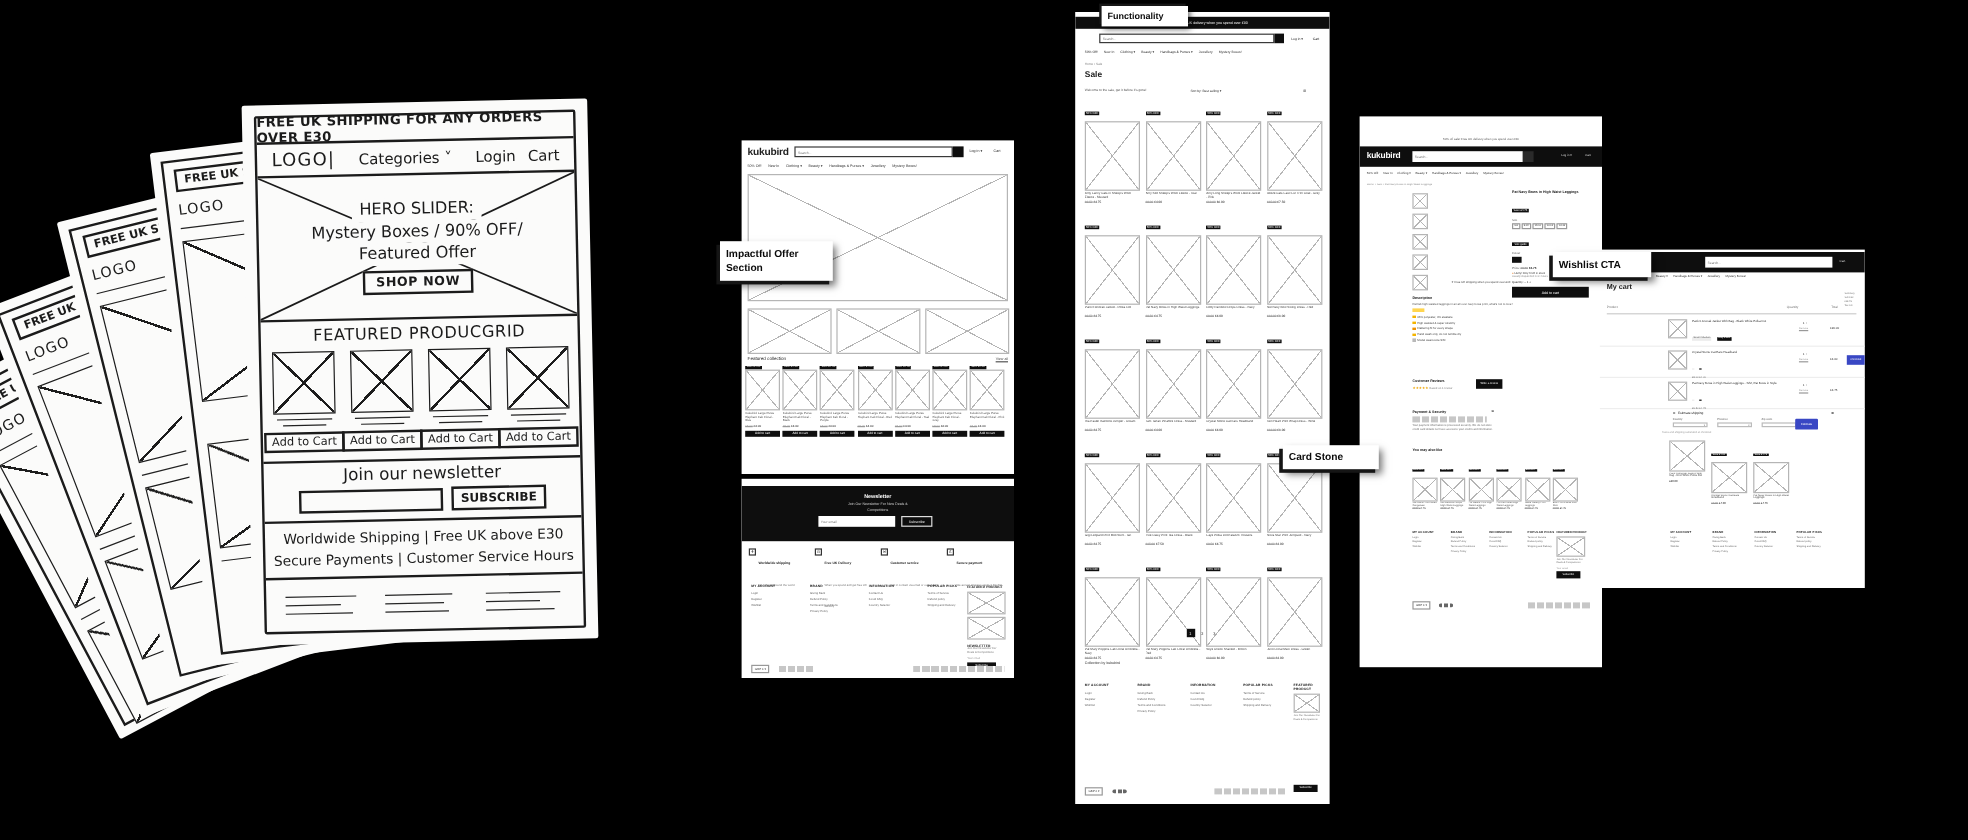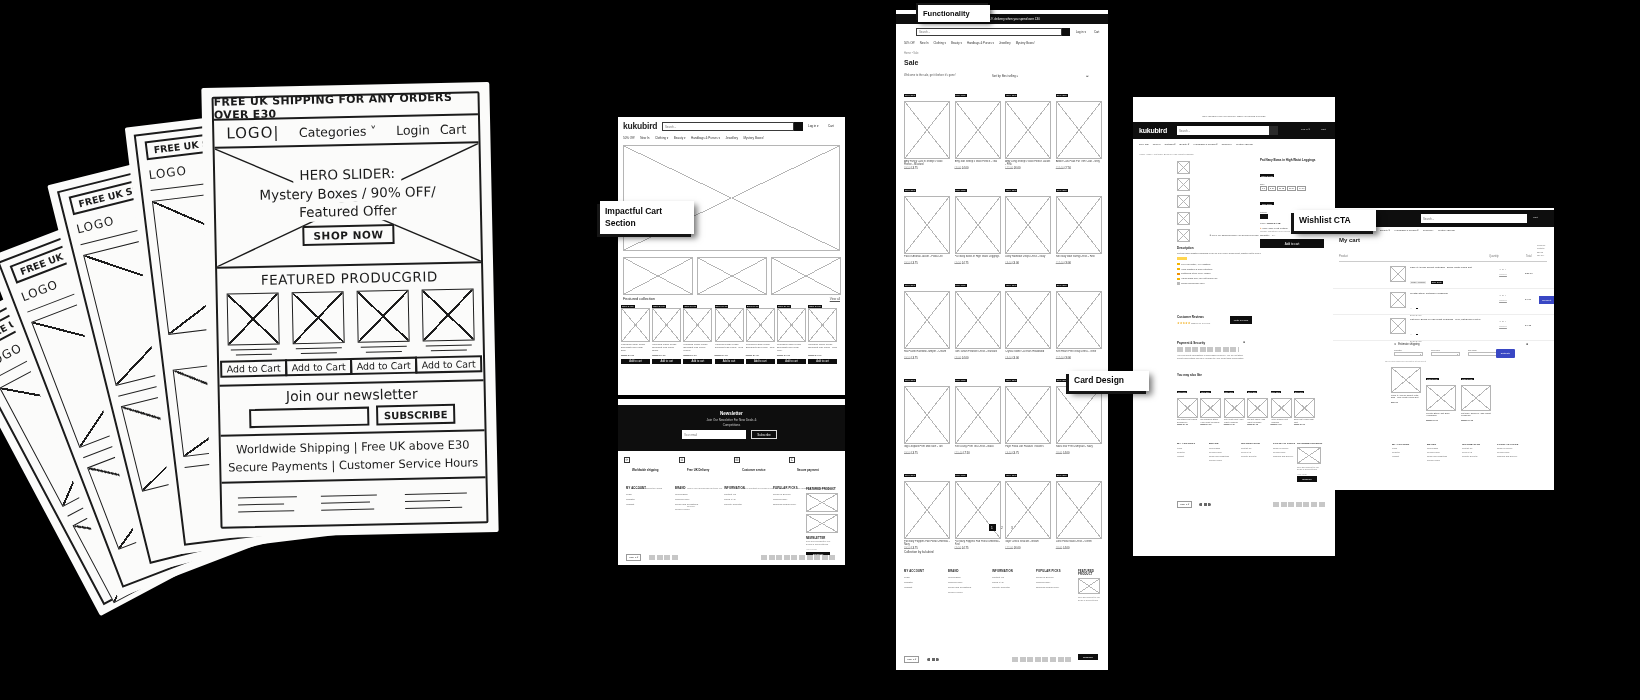--- a/index.html
+++ b/index.html
@@ -1077,18 +1077,18 @@
         </div>
       </div>
     <div class="summ">Summary
 Subtotal
 £28.75
 Tax incl.</div>
     <div class="chk">Checkout</div>
   </div>
 
   <div class="note" id="note-func">Functionality</div>
-  <div class="note" id="note-hero">Impactful Cart
+  <div class="note" id="note-hero">Impactful Offer
 Section</div>
-  <div class="note" id="note-card">Card Design</div>
+  <div class="note" id="note-card">Card Stone</div>
   <div class="note" id="note-cta">Wishlist CTA</div>
 
 </div>
 
 </body></html>

